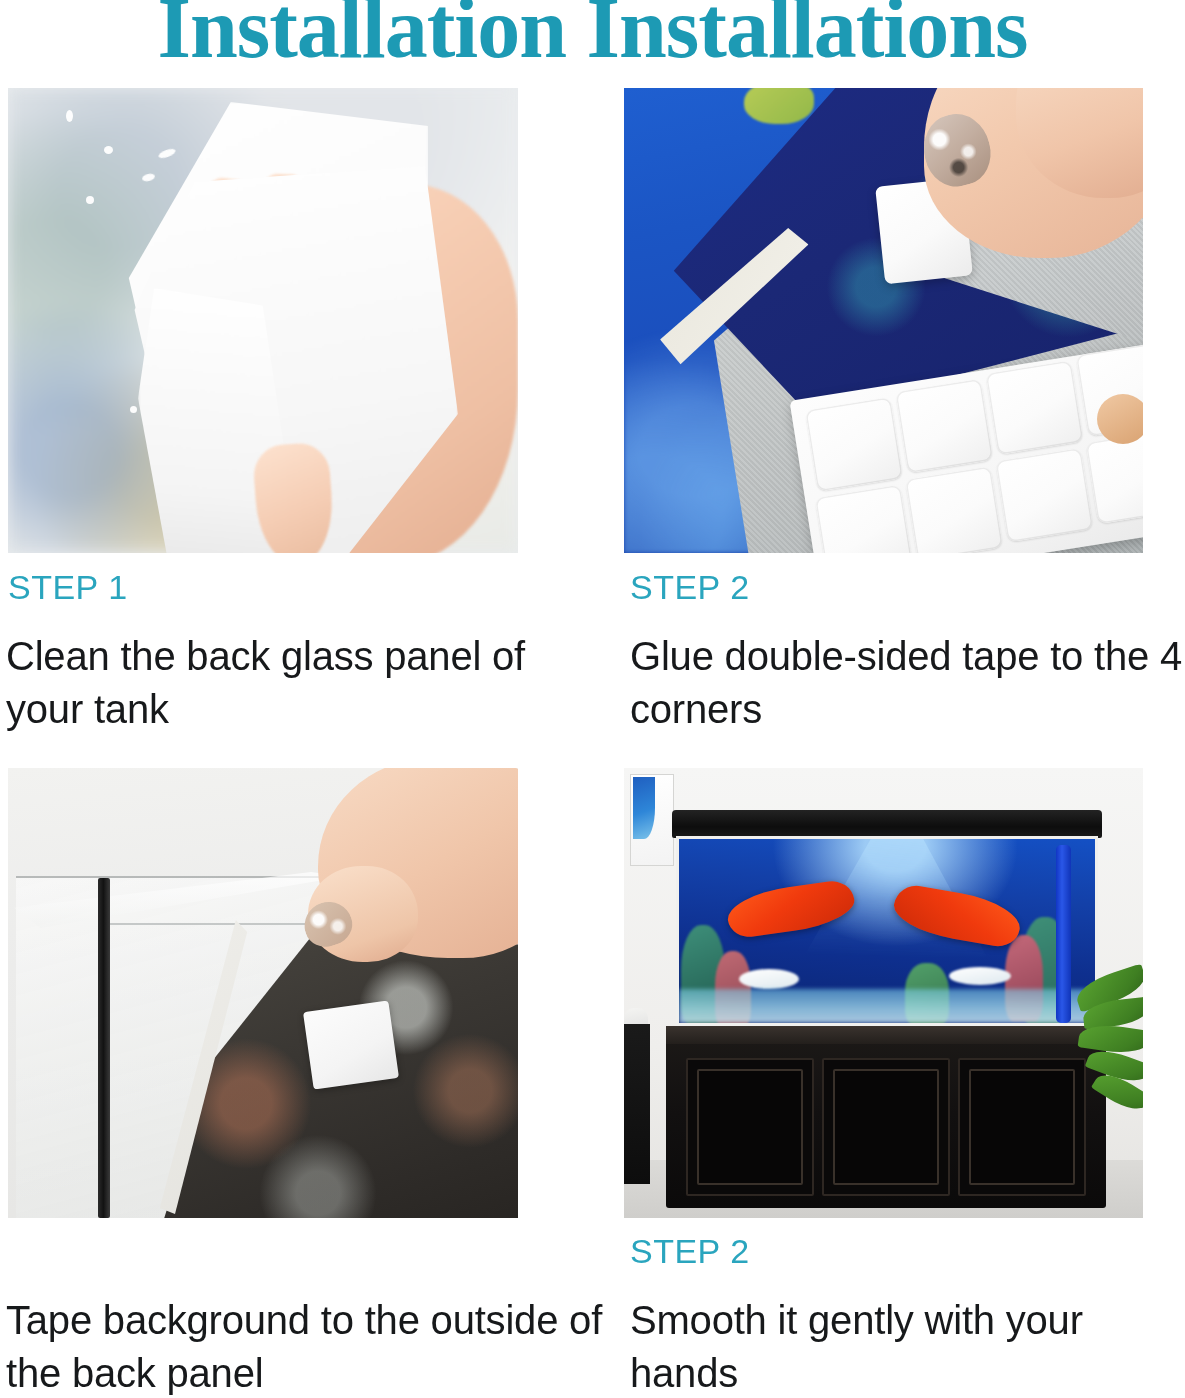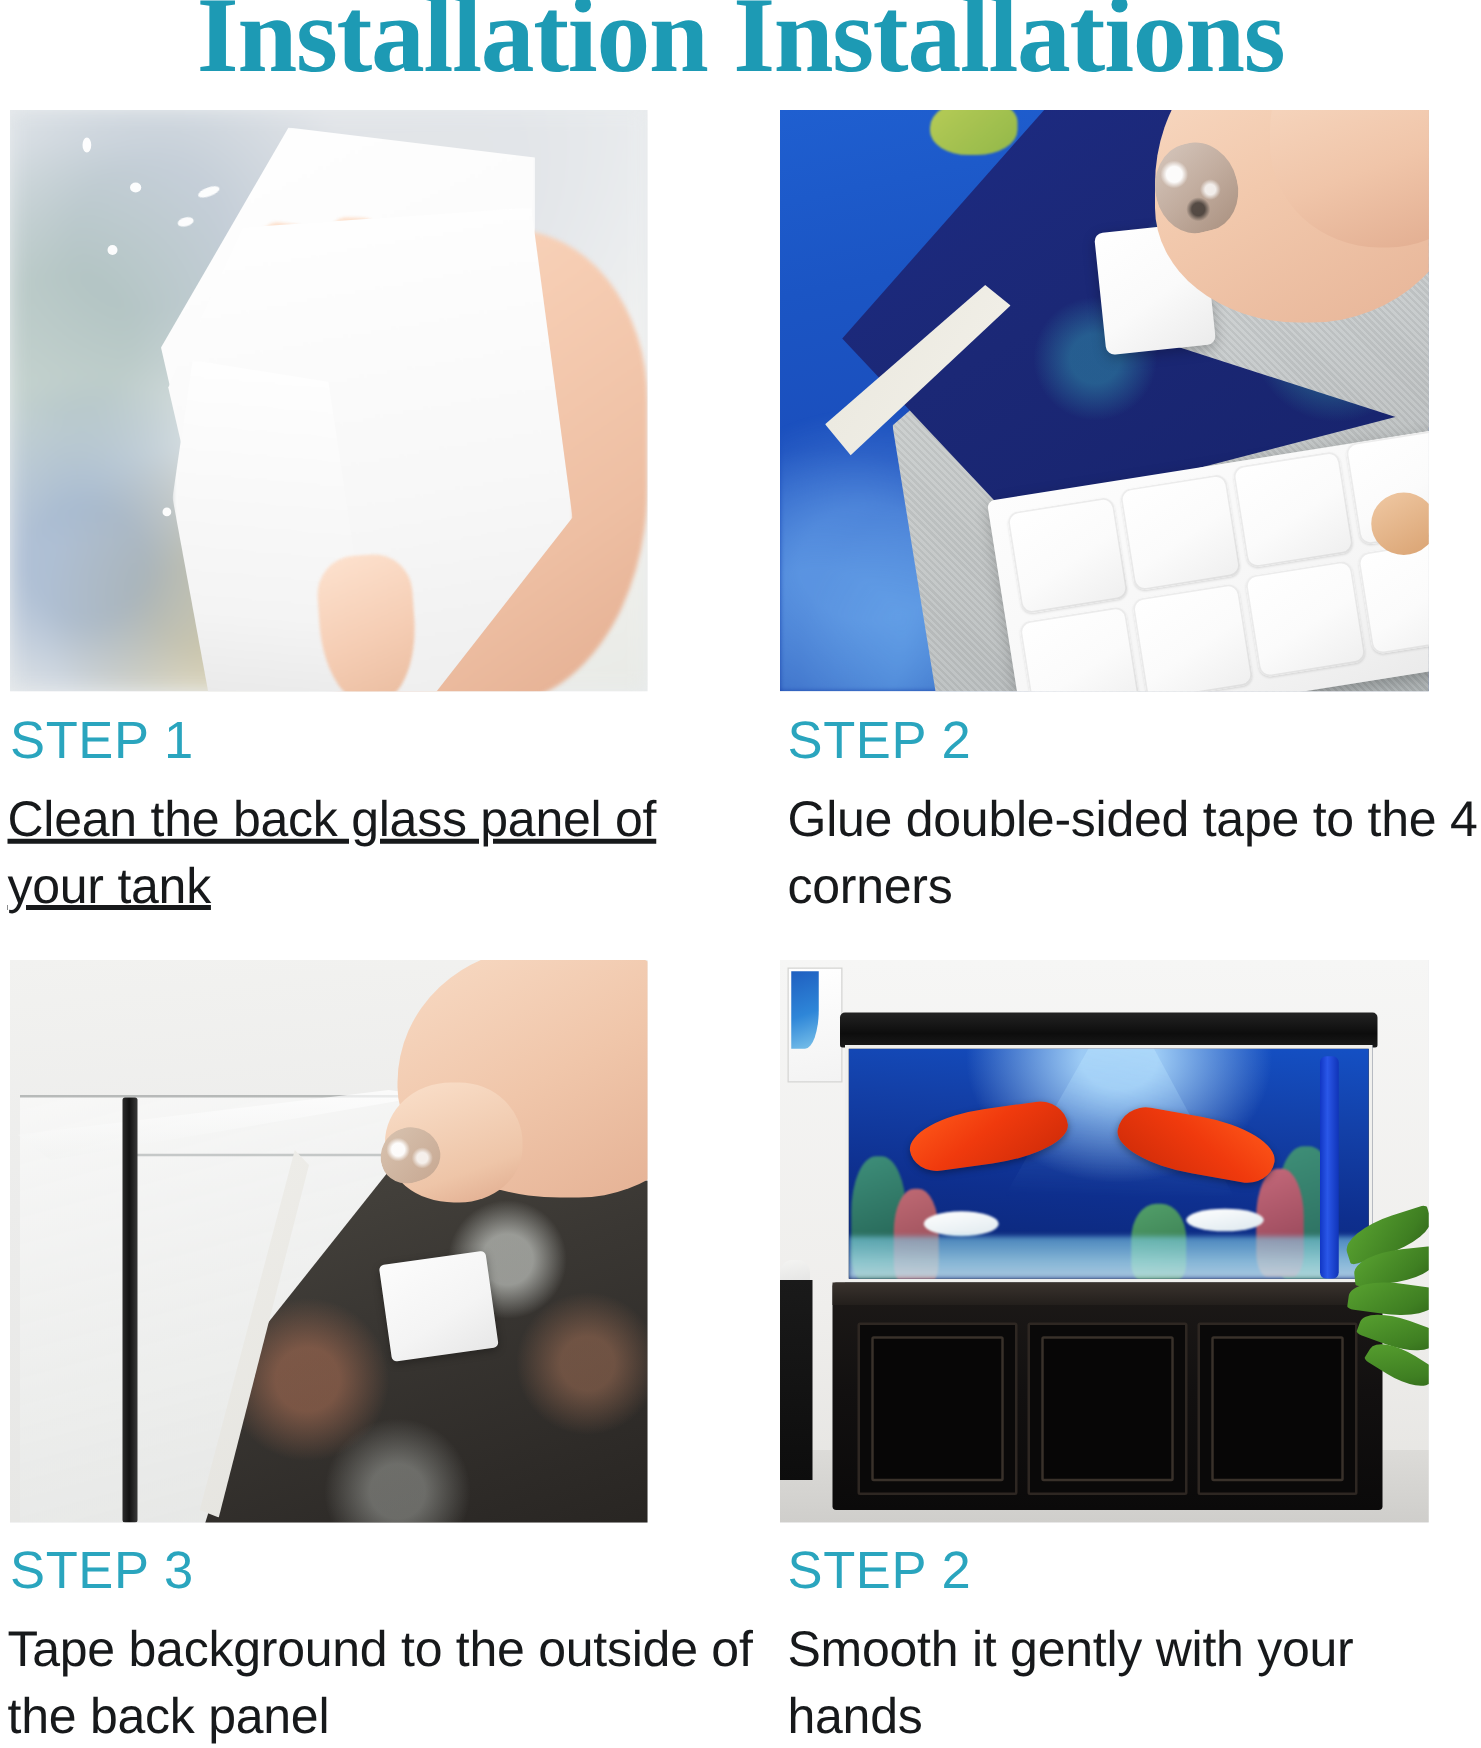--- a/index.html
+++ b/index.html
@@ -37,21 +37,21 @@
   }
 
   .photo {
     position: absolute;
     overflow: hidden;
     background: #e9ecee;
   }
 
   .step-label {
     position: absolute;
-    font-size: 42px;
+    font-size: 34px;
     color: #2aa5be;
     letter-spacing: 0.5px;
     white-space: nowrap;
   }
 
   .step-desc {
     position: absolute;
     font-size: 40px;
     line-height: 1.32;
     color: #17191b;
@@ -62,21 +62,21 @@
   #photo-1 { left: 8px;   top: 88px;  width: 510px; height: 465px; }
   #photo-2 { left: 624px; top: 88px;  width: 519px; height: 465px; }
   #photo-3 { left: 8px;   top: 768px; width: 510px; height: 450px; }
   #photo-4 { left: 624px; top: 768px; width: 519px; height: 450px; }
 
   #label-1 { left: 8px;   top: 568px; }
   #label-2 { left: 630px; top: 568px; }
   #label-3 { left: 8px;   top: 1232px; }
   #label-4 { left: 630px; top: 1232px; }
 
-  #desc-1 { left: 6px;   top: 630px; width: 600px; text-decoration: underline; }
+  #desc-1 { left: 6px;   top: 630px; width: 600px; }
   #desc-2 { left: 630px; top: 630px; width: 560px; }
   #desc-3 { left: 6px;   top: 1294px; width: 600px; }
   #desc-4 { left: 630px; top: 1294px; width: 560px; }
 
   
   .p1-bg {
     position: absolute; inset: 0;
     background:
       radial-gradient(circle at 12% 78%, rgba(120,150,190,.55) 0 8%, rgba(0,0,0,0) 26%),
       radial-gradient(circle at 30% 85%, rgba(215,190,120,.55) 0 7%, rgba(0,0,0,0) 24%),
@@ -502,21 +502,20 @@
     <div class="p3-innerline"></div>
     <div class="p3-edge"></div>
     <div class="p3-poster"></div>
     <div class="p3-poster-edge"></div>
     <div class="p3-tape"></div>
     <div class="p3-hand"></div>
     <div class="p3-thumb"></div>
     <div class="p3-nail"></div>
   </div>
 
-  <div class="step-label" id="label-3">STEP 3</div>
   <div class="step-desc" id="desc-3">Tape background to the outside of the back panel</div>
 
   <div class="photo" id="photo-4">
     <div class="p4-bg"></div>
     <div class="p4-floor"></div>
     <div class="p4-wallart">
       <div class="p4-wallart-in"></div>
     </div>
     <div class="p4-vase"></div>
     <div class="p4-sidetable"></div>

